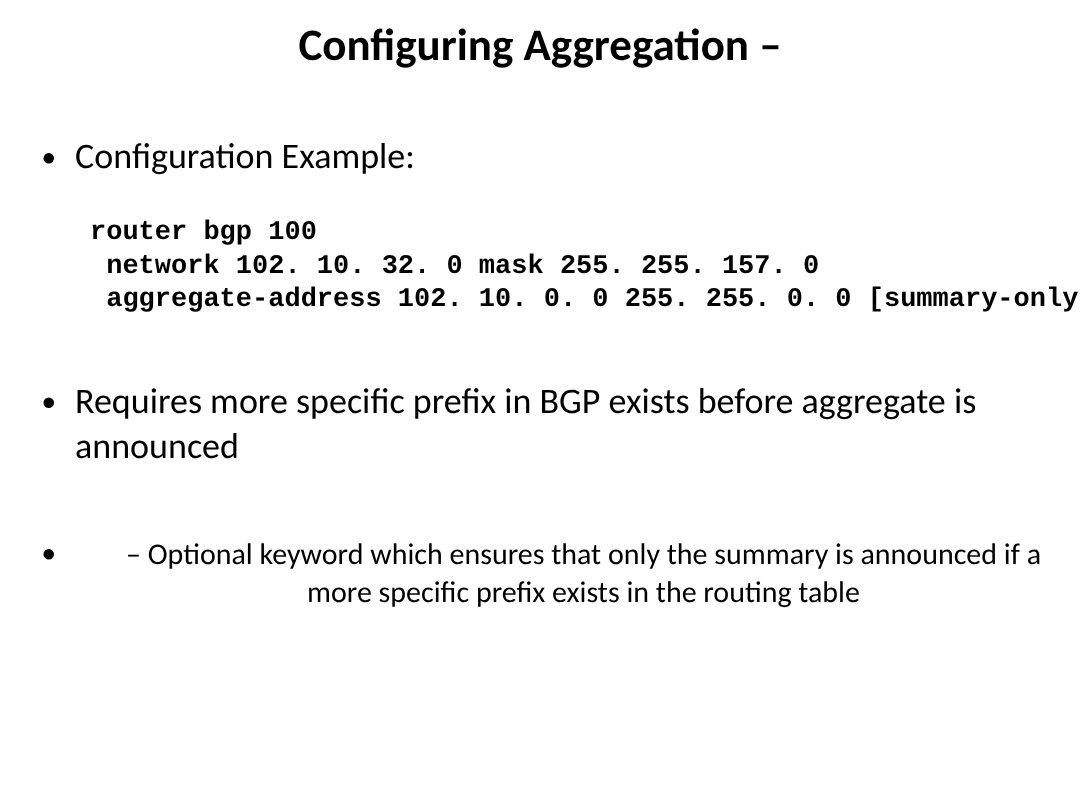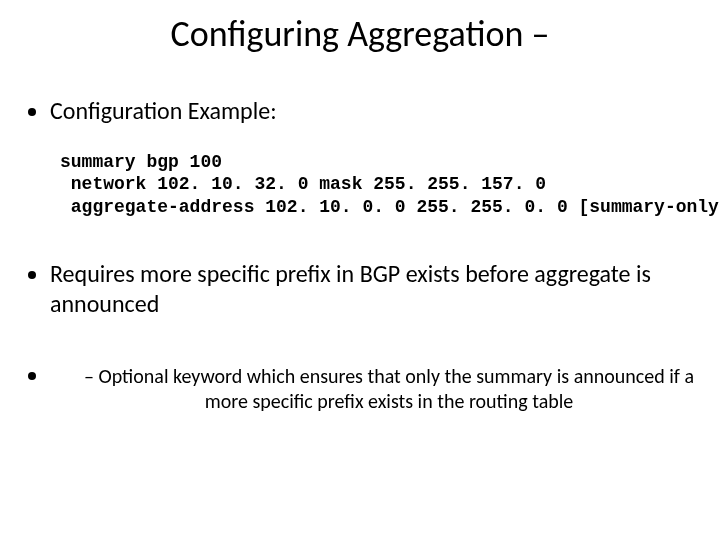--- a/index.html
+++ b/index.html
@@ -12,24 +12,24 @@
     color: #000;
   }
   .slide {
     width: 720px;
     height: 540px;
     box-sizing: border-box;
     padding: 10px 20px 20px 20px;
   }
   .title {
     text-align: center;
-    font-size: 36px;
+    font-size: 30px;
     line-height: 1.15;
     margin: 4px 0 16px 0;
-    font-weight: 400;
+    font-weight: 700;
   }
   ul.top {
     margin: 0 0 0 4px;
     padding: 0 0 0 26px;
     font-size: 24px;
     line-height: 1.25;
   }
   ul.top > li {
     margin-bottom: 4px;
     margin-top: 41px;
@@ -59,21 +59,21 @@
 
 <div class="slide">
   <h1 class="title">
     <span>Configuring Aggregation –</span><br>
   </h1>
 
   <ul class="top">
     <li>
       <span>Configuration Example:</span>
       <div class="code">
-<span>summary bgp 100</span>
+<span>router bgp 100</span>
 <span> network 102. 10. 32. 0 mask 255. 255. 157. 0</span>
 <span> aggregate-address 102. 10. 0. 0 255. 255. 0. 0 [summary-only]</span></div>
     </li>
     <li>Requires more specific prefix in BGP exists before aggregate is announced</li>
     <li>
       <ul class="sub">
         <li>Optional keyword which ensures that only the summary is announced if a more specific prefix exists in the routing table</li>
       </ul>
     </li>
   </ul>

